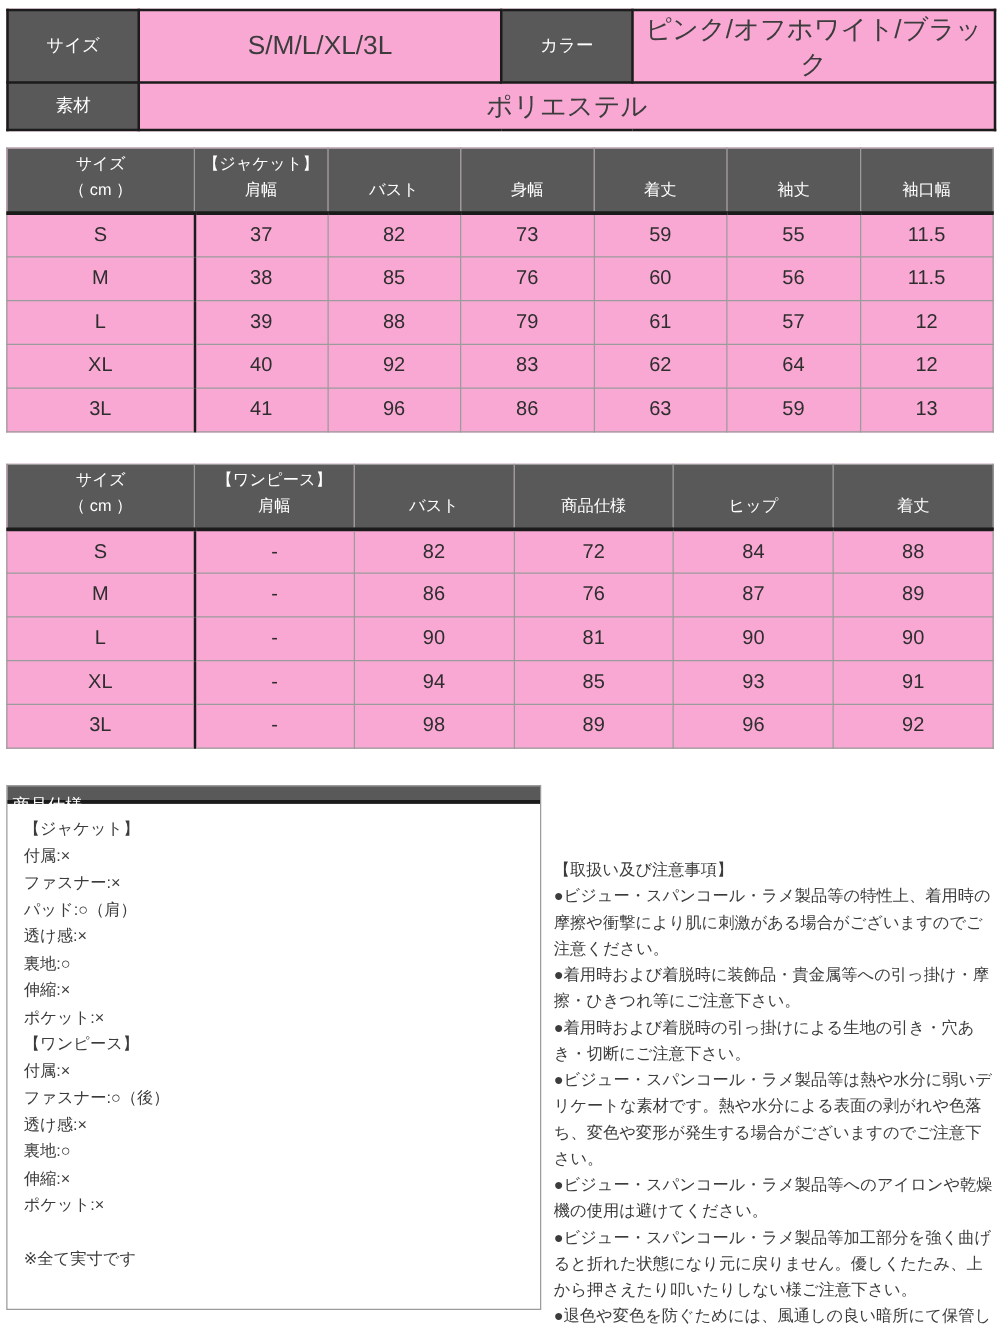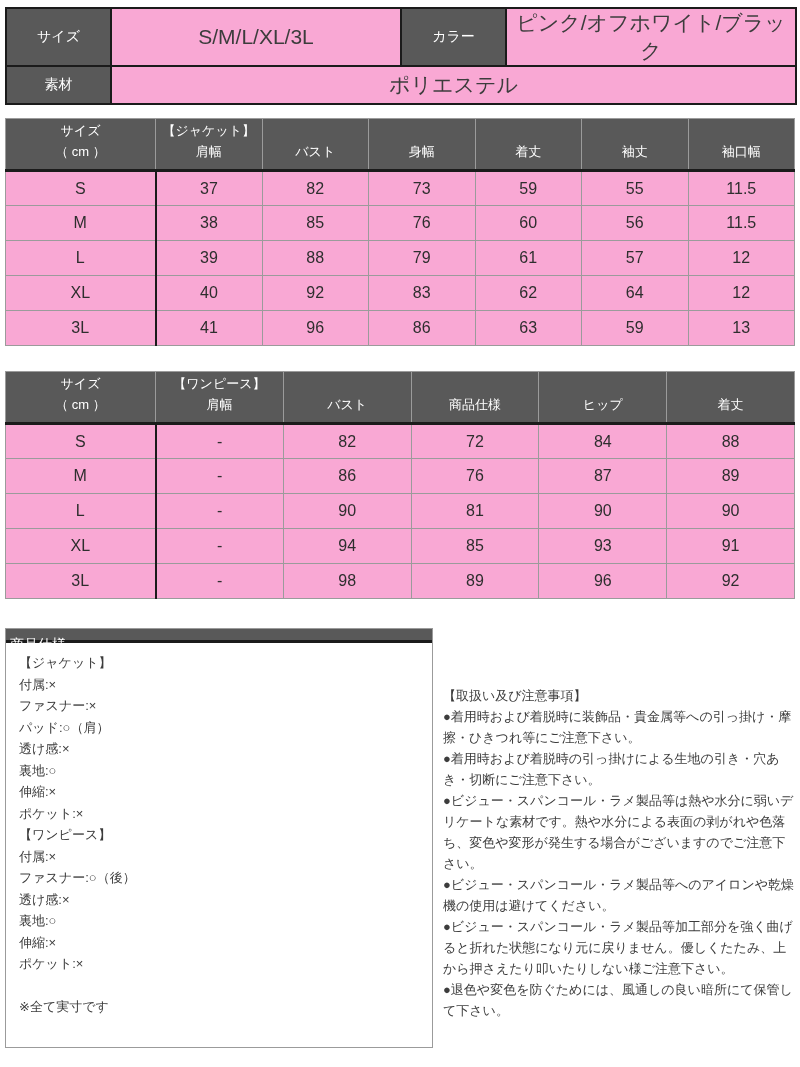--- a/index.html
+++ b/index.html
@@ -233,20 +233,21 @@
         <div class="spec-line">伸縮:×</div>
         <div class="spec-line">ポケット:×</div>
         <div class="spec-line">&nbsp;</div>
         <div class="spec-line">※全て実寸です</div>
       </div>
   </div>
 
   <div id="notes">
     <div class="note-title">【取扱い及び注意事項】</div>
     <div>
+        <div class="note-item">●ビジュー・スパンコール・ラメ製品等の特性上、着用時の摩擦や衝撃により肌に刺激がある場合がございますのでご注意ください。</div>
         <div class="note-item">●着用時および着脱時に装飾品・貴金属等への引っ掛け・摩擦・ひきつれ等にご注意下さい。</div>
         <div class="note-item">●着用時および着脱時の引っ掛けによる生地の引き・穴あき・切断にご注意下さい。</div>
         <div class="note-item">●ビジュー・スパンコール・ラメ製品等は熱や水分に弱いデリケートな素材です。熱や水分による表面の剥がれや色落ち、変色や変形が発生する場合がございますのでご注意下さい。</div>
         <div class="note-item">●ビジュー・スパンコール・ラメ製品等へのアイロンや乾燥機の使用は避けてください。</div>
         <div class="note-item">●ビジュー・スパンコール・ラメ製品等加工部分を強く曲げると折れた状態になり元に戻りません。優しくたたみ、上から押さえたり叩いたりしない様ご注意下さい。</div>
         <div class="note-item">●退色や変色を防ぐためには、風通しの良い暗所にて保管して下さい。</div>
       </div>
   </div>
 
 </div>

